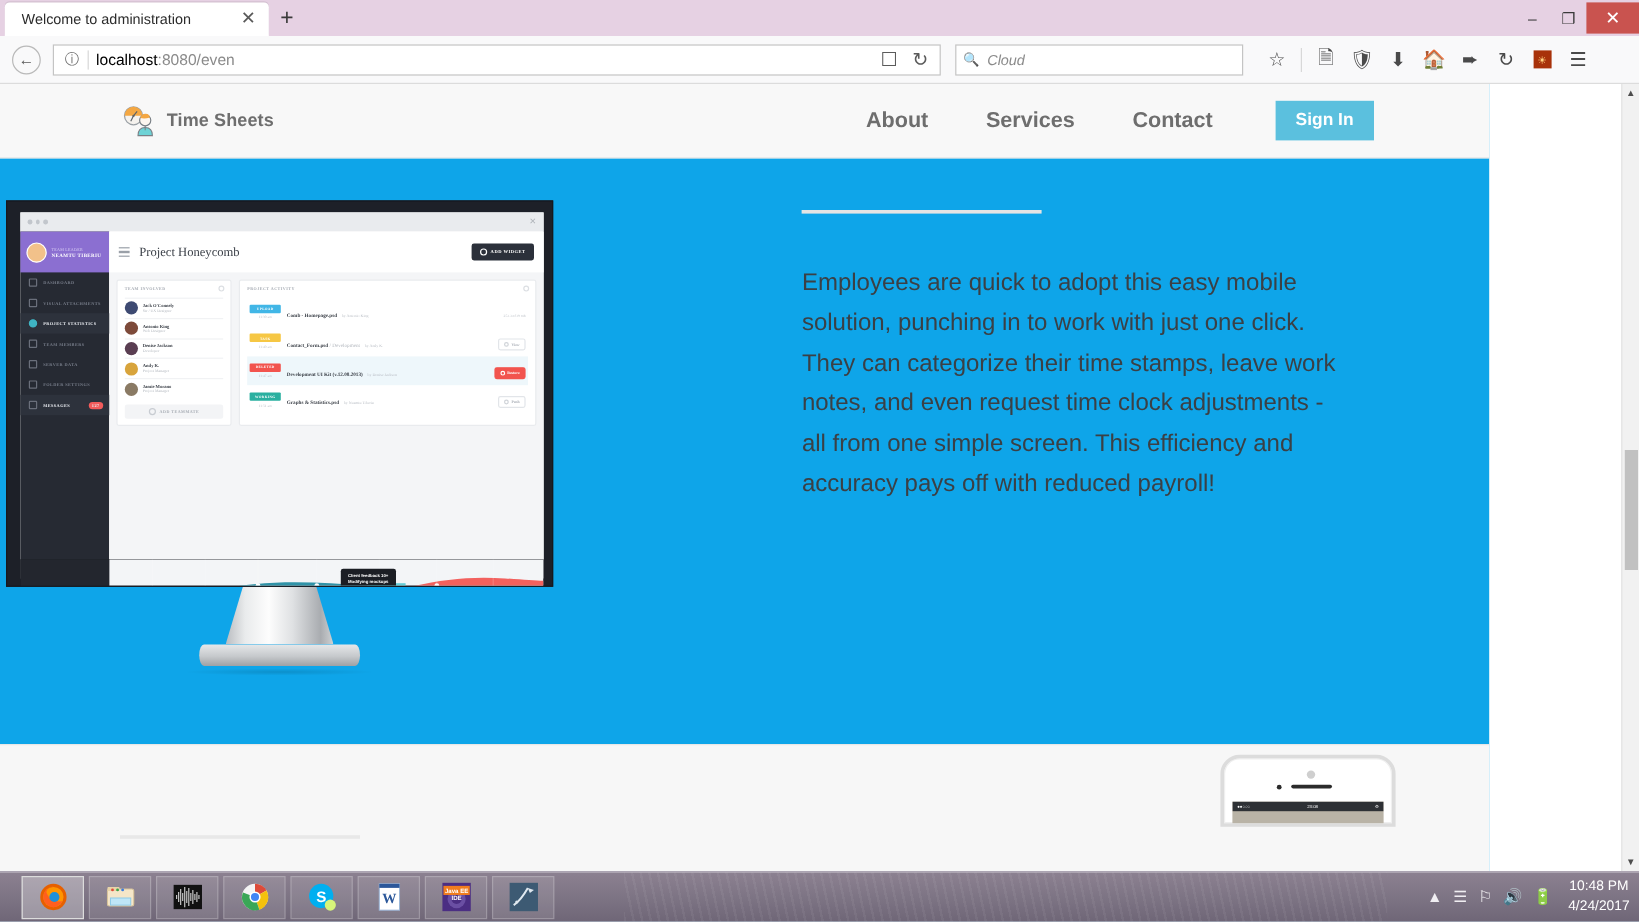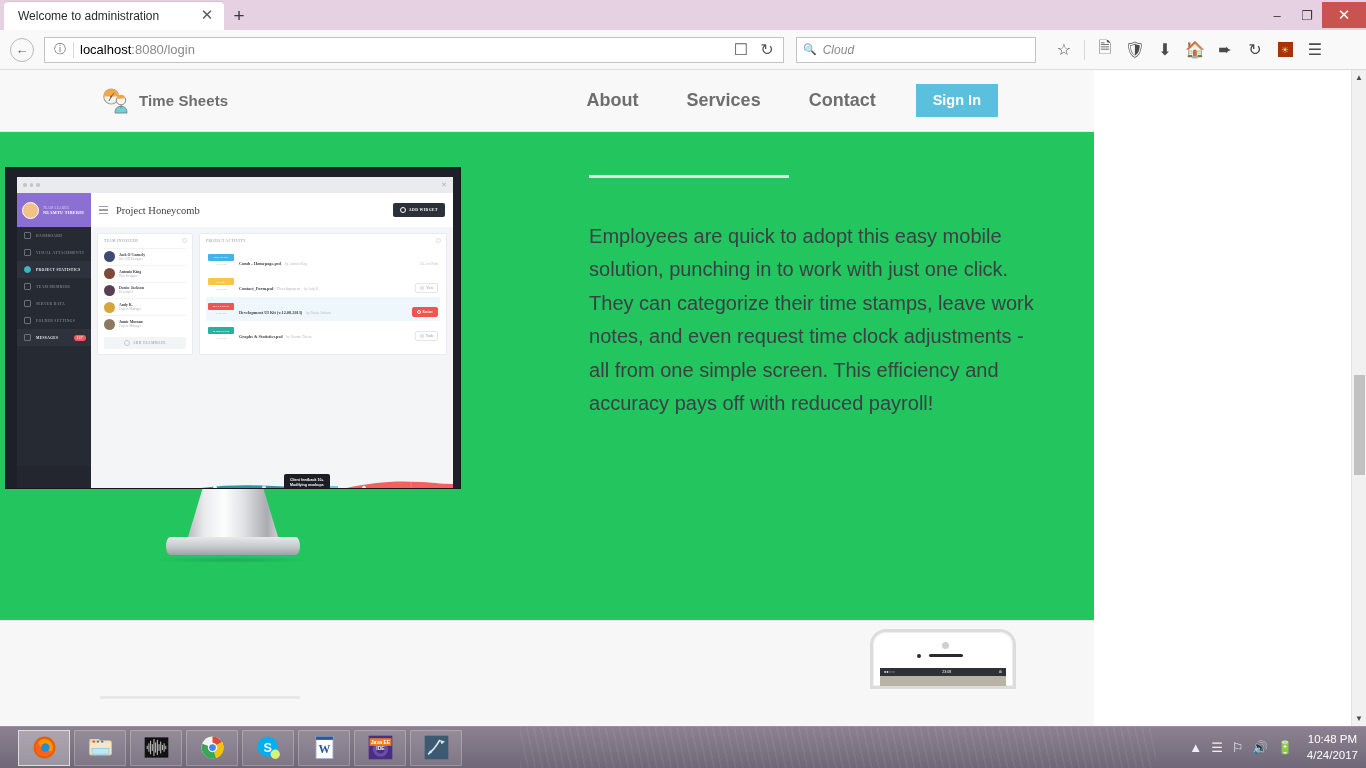--- a/index.html
+++ b/index.html
@@ -74,37 +74,37 @@
   .ti { width:28px; height:28px; display:flex;align-items:center;justify-content:center;
         cursor:pointer; color:#4a4a4a; }
   .ti.orange { }
   .orange-sq { width:15px;height:15px;background:#a8320a;display:flex;align-items:center;justify-content:center; }
   .menu-sep { width:1px;height:20px;background:#d8d8d8;margin:0 4px; }
 
   
   #viewport {
     position:relative; width:1366px; height:656px; background:#fff; overflow:hidden;
   }
-  #page { width:1094px; height:656px; position:relative; background:#22c55e; }
+  #page { width:1241px; height:656px; position:relative; background:#0ea5e9; }
 
   
   .site-header {
     height: 62px; background:#f8f8f8; border-bottom:1px solid #e7e7e7;
     display:flex; align-items:center; padding: 0 96px 0 100px; justify-content:space-between;
   }
   .brand { display:flex; align-items:center; gap:9px; }
   .brand-name { font-size:15px; font-weight:bold; color:#6e6e6e; letter-spacing:0.1px; }
   .site-nav { display:flex; align-items:center; gap:0px; }
   .site-nav a {
     font-size:18px; color:#6e6e6e; font-weight:bold; text-decoration:none;
     padding: 0 24px; cursor:pointer;
   }
   .signin {
     background:#5bc0de; color:#fff; font-size:14.5px; font-weight:bold;
-    padding: 9px 17px; margin-left:16px; cursor:pointer; line-height:1;
+    padding: 9px 17px; margin-left:28px; cursor:pointer; line-height:1;
   }
 
   
   .hero { display:flex; padding-top: 35px; height: 488px; position:relative; }
   .hero-left { width: 700px; position:relative; }
   .hero-right { width: 600px; padding-top: 8px; }
   .rule { width:200px; height:3px; background:#e4e4e4; margin-bottom:42px; }
   h1.hero-title {
     font-size:30px; line-height:1.12; color:#2f3337; font-weight:bold;
     letter-spacing:-0.2px; margin-bottom: 26px; max-width: 460px;
@@ -265,21 +265,21 @@
     </div>
   </div>
 
   <div class="navbar">
     <div class="nav-btn">
       <div class="back-circle">←</div>
     </div>
     <div class="urlbar">
       <span class="ident">ⓘ</span>
       <span class="url-sep"></span>
-      <span class="url-text"><span>localhost</span><span class="dim">:8080/login</span></span>
+      <span class="url-text"><span>localhost</span><span class="dim">:8080/even</span></span>
       <span class="url-icons">
         <span class="url-ic">☐</span>
         <span class="url-ic">↻</span>
       </span>
     </div>
     <div class="searchbar">
       <span style="font-size:11px;color:#6f6f6f;">🔍</span>
       <span class="search-ph">Cloud</span>
     </div>
     <div class="toolicons">

